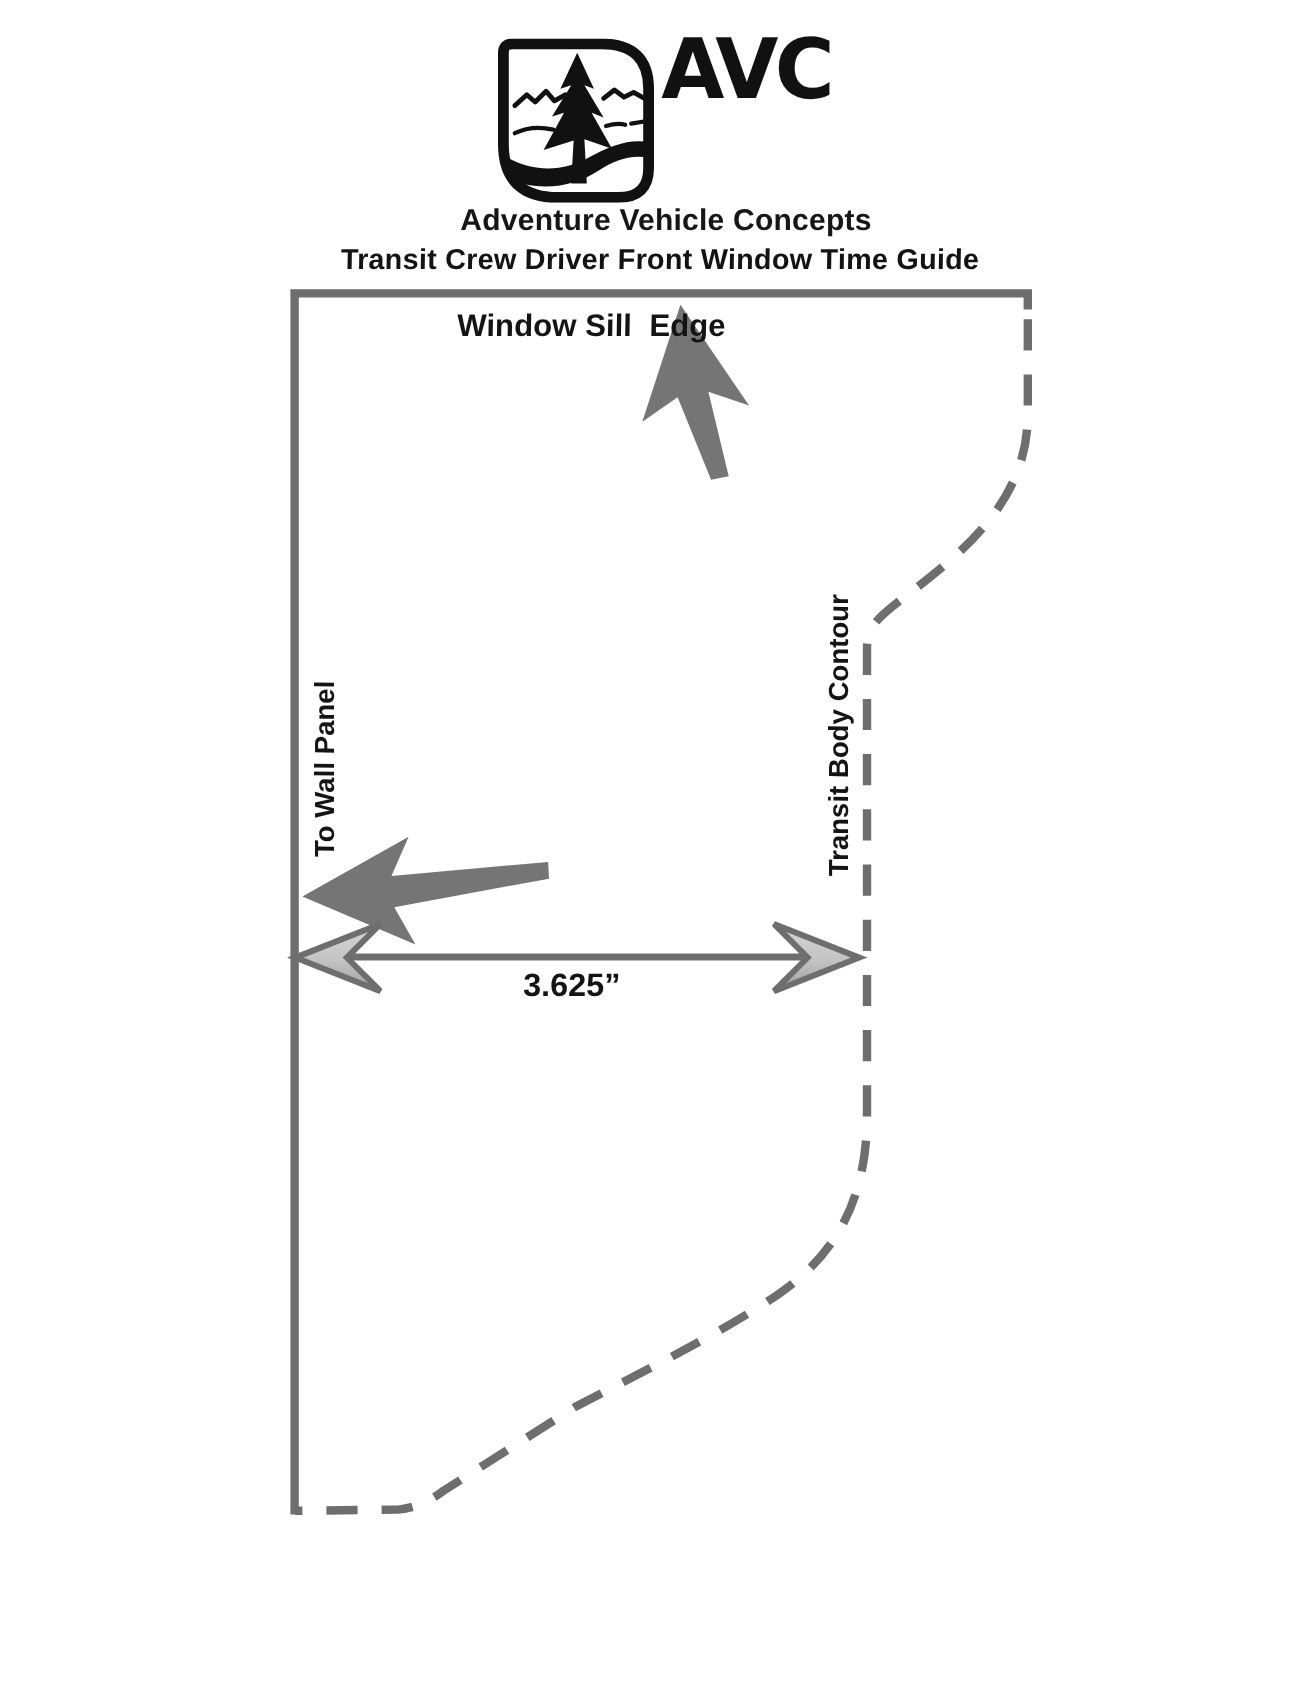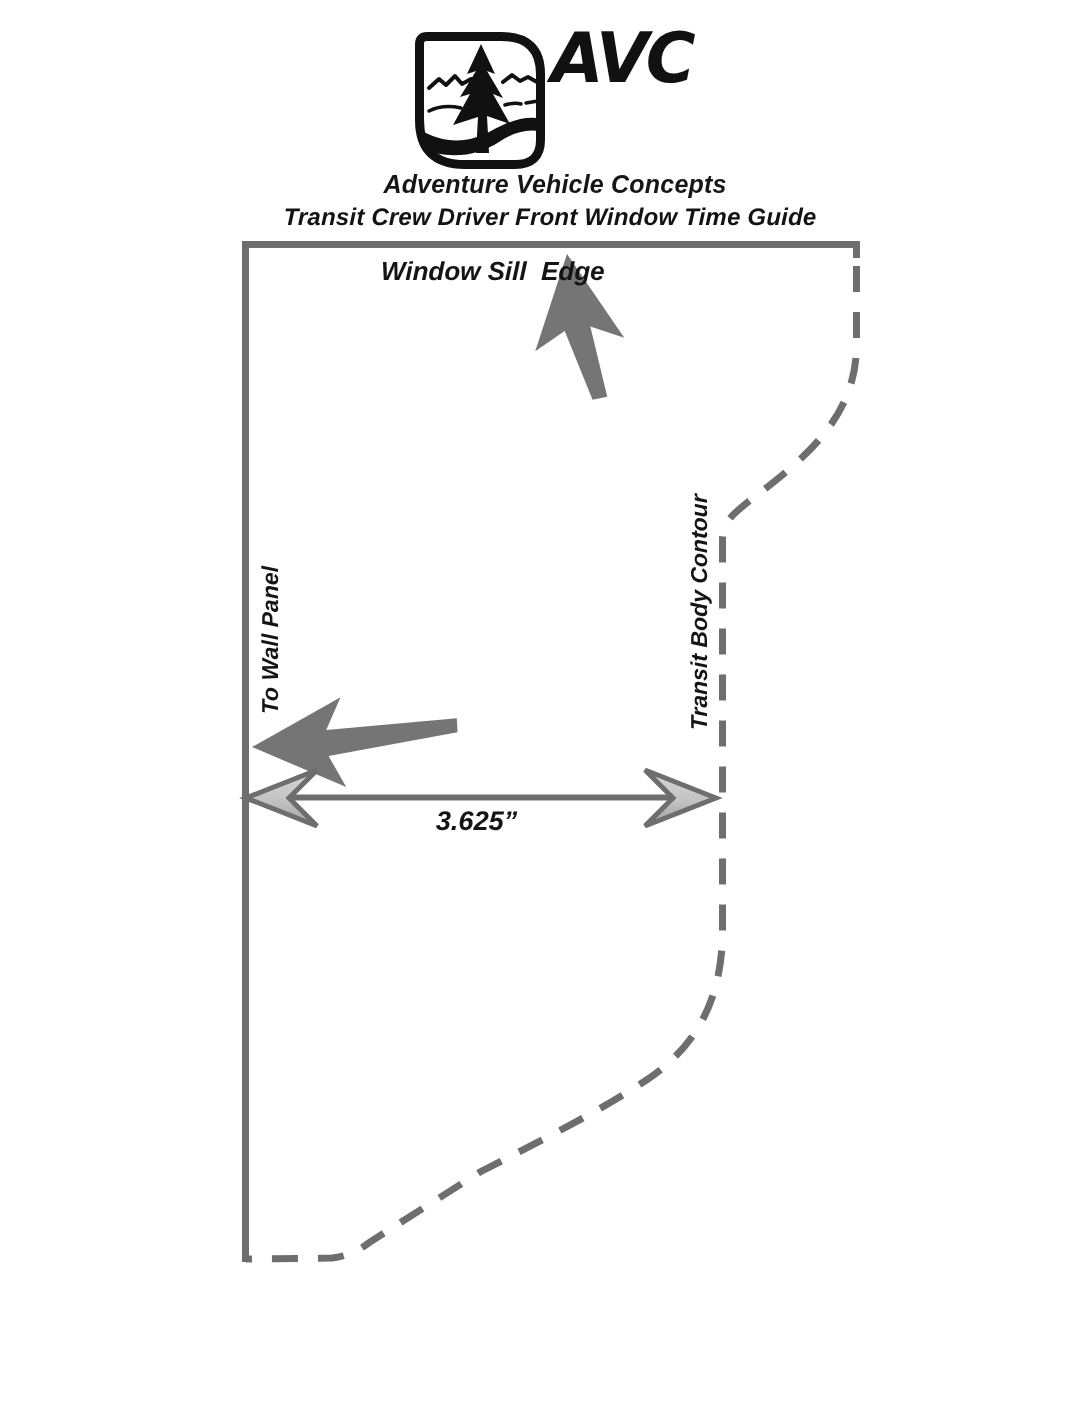--- a/index.html
+++ b/index.html
@@ -12,21 +12,20 @@
   }
   *{margin:0;padding:0;box-sizing:border-box;}
   html,body{background:#fff;}
   .page{
     position:relative;
     width:1080px;height:1403px;
     background:var(--bg,#fff);
     overflow:hidden;
     font-family:"Liberation Sans","DejaVu Sans",sans-serif;
     color:var(--ink,#151515);
-    font-style:italic;
   }
   
   .logo-badge{position:absolute;left:415px;top:32px;width:130px;height:137px;}
   .brand-text{position:absolute;left:551px;top:26px;line-height:0.98;
     font-weight:900;font-size:68px;letter-spacing:-3px;color:#111;
     font-family:"DejaVu Sans","Liberation Sans",sans-serif;
     transform:scaleY(1.02);}
   .brand-text div{display:block;}
   .tagline{position:absolute;left:10px;right:-20px;top:170px;text-align:center;
     font-size:25px;font-weight:700;letter-spacing:0.2px;color:#161616;}

